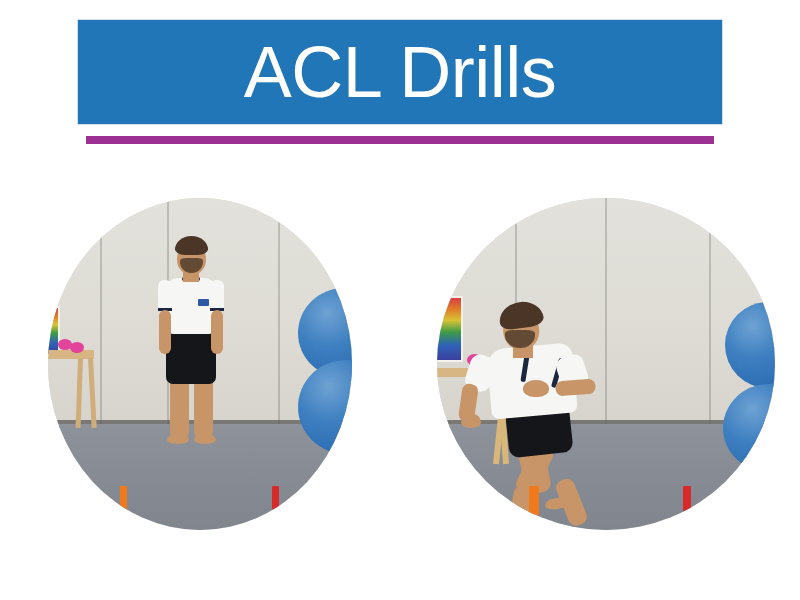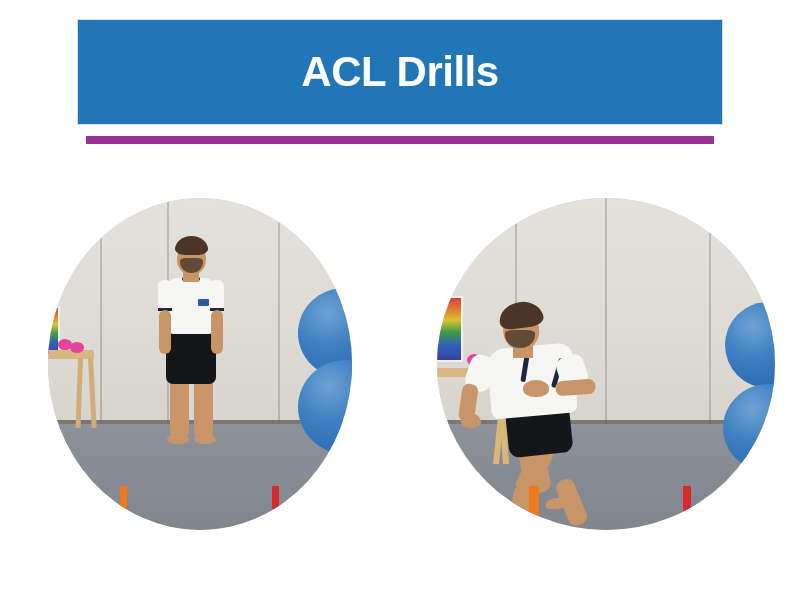--- a/index.html
+++ b/index.html
@@ -23,22 +23,22 @@
     width: 644px;
     height: 104px;
     background: #2176b8;
     box-shadow: 0 0 0 1px #cfe0ef;
     display: flex;
     align-items: center;
     justify-content: center;
   }
   #title-text {
     color: #ffffff;
-    font-size: 42px;
-    font-weight: bold;
+    font-size: 72px;
+    font-weight: normal;
     letter-spacing: -0.5px;
     line-height: 1;
     white-space: nowrap;
   }
 
   
   #accent-rule {
     position: absolute;
     left: 86px;
     top: 136px;

